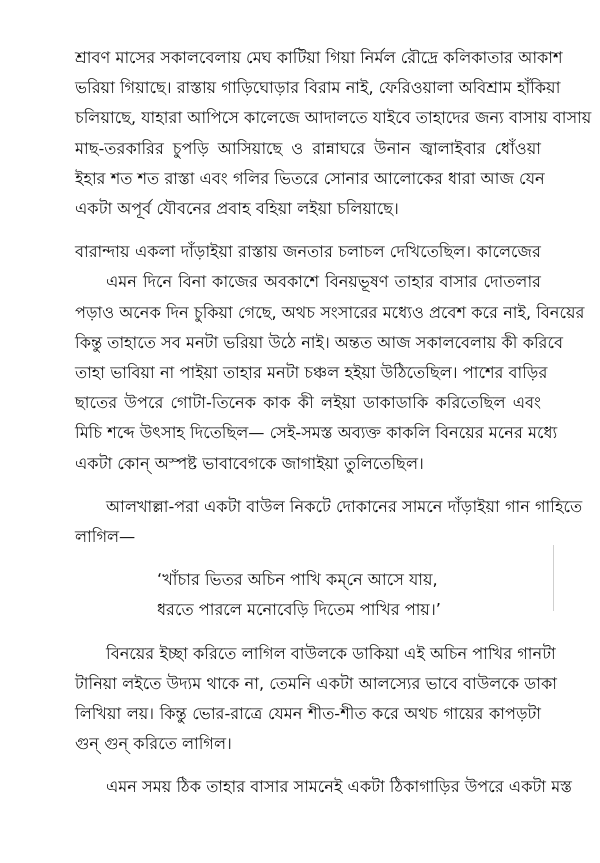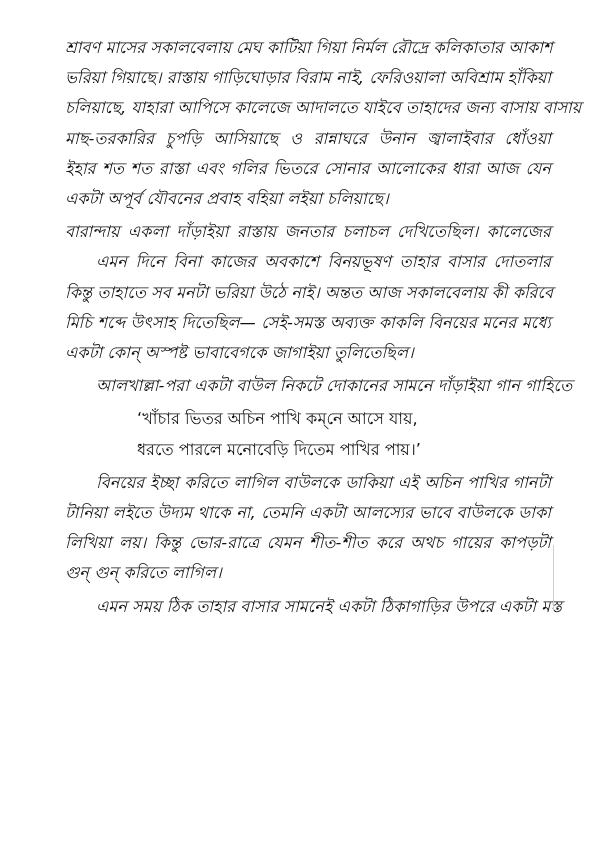--- a/index.html
+++ b/index.html
@@ -3,26 +3,26 @@
 <meta charset="utf-8">
 <style>
   html, body { margin: 0; padding: 0; background: #ffffff; }
   body { width: 600px; height: 863px; position: relative; overflow: hidden; }
   .page {
     position: absolute; left: 62px; top: 30px; width: 492px;
     font-family: "DejaVu Sans", "Liberation Sans", sans-serif;
     font-size: 16.2px; line-height: 30.2px; color: #111111;
     text-align: justify;
   }
-  .para { margin: 3px; text-indent: 31px; font-style: italic; }
+  .para { margin: 13px; text-indent: 31px; }
   .para.noindent { text-indent: 0; }
   .line { display: block; white-space: nowrap; text-align-last: justify; text-align: justify; }
   .line.last { text-align-last: left; }
   .poem { margin: 0; padding-left: 75px; }
-  .poem .line { text-align-last: left; }
+  .poem .line { text-align-last: left; margin-left: 20px; }
   .indent-first { padding-left: 31px; }
   .artifact {
     position: absolute; left: 553px; top: 545px; width: 1px; height: 66px;
     background: #cfcfcf;
   }
 </style>
 </head>
 <body>
 
 <div class="page">
@@ -32,27 +32,31 @@
     <span class="line">ভরিয়া গিয়াছে। রাস্তায় গাড়িঘোড়ার বিরাম নাই, ফেরিওয়ালা অবিশ্রাম হাঁকিয়া</span>
     <span class="line">চলিয়াছে, যাহারা আপিসে কালেজে আদালতে যাইবে তাহাদের জন্য বাসায় বাসায়</span>
     <span class="line">মাছ-তরকারির চুপড়ি আসিয়াছে ও রান্নাঘরে উনান জ্বালাইবার ধোঁওয়া</span>
     <span class="line">ইহার শত শত রাস্তা এবং গলির ভিতরে সোনার আলোকের ধারা আজ যেন</span>
     <span class="line last">একটা অপূর্ব যৌবনের প্রবাহ বহিয়া লইয়া চলিয়াছে।</span>
   </p>
 
   <p class="para noindent">
     <span class="line">বারান্দায় একলা দাঁড়াইয়া রাস্তায় জনতার চলাচল দেখিতেছিল। কালেজের</span>
     <span class="line indent-first">এমন দিনে বিনা কাজের অবকাশে বিনয়ভূষণ তাহার বাসার দোতলার</span>
+    <span class="line">পড়াও অনেক দিন চুকিয়া গেছে, অথচ সংসারের মধ্যেও প্রবেশ করে নাই, বিনয়ের</span>
     <span class="line">কিন্তু তাহাতে সব মনটা ভরিয়া উঠে নাই। অন্তত আজ সকালবেলায় কী করিবে</span>
+    <span class="line">তাহা ভাবিয়া না পাইয়া তাহার মনটা চঞ্চল হইয়া উঠিতেছিল। পাশের বাড়ির</span>
+    <span class="line">ছাতের উপরে গোটা-তিনেক কাক কী লইয়া ডাকাডাকি করিতেছিল এবং</span>
     <span class="line">মিচি শব্দে উৎসাহ দিতেছিল— সেই-সমস্ত অব্যক্ত কাকলি বিনয়ের মনের মধ্যে</span>
     <span class="line last">একটা কোন্ অস্পষ্ট ভাবাবেগকে জাগাইয়া তুলিতেছিল।</span>
   </p>
 
   <p class="para noindent">
     <span class="line indent-first">আলখাল্লা-পরা একটা বাউল নিকটে দোকানের সামনে দাঁড়াইয়া গান গাহিতে</span>
+    <span class="line last">লাগিল—</span>
   </p>
 
   <p class="poem">
     <span class="line">‘খাঁচার ভিতর অচিন পাখি কম্‌নে আসে যায়,</span>
     <span class="line">ধরতে পারলে মনোবেড়ি দিতেম পাখির পায়।’</span>
   </p>
 
   <p class="para noindent">
     <span class="line indent-first">বিনয়ের ইচ্ছা করিতে লাগিল বাউলকে ডাকিয়া এই অচিন পাখির গানটা</span>
     <span class="line">টানিয়া লইতে উদ্যম থাকে না, তেমনি একটা আলস্যের ভাবে বাউলকে ডাকা</span>

